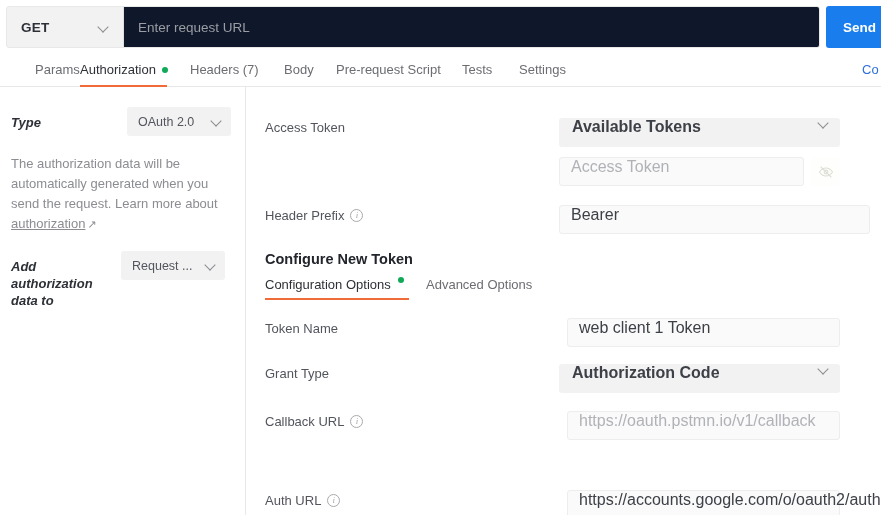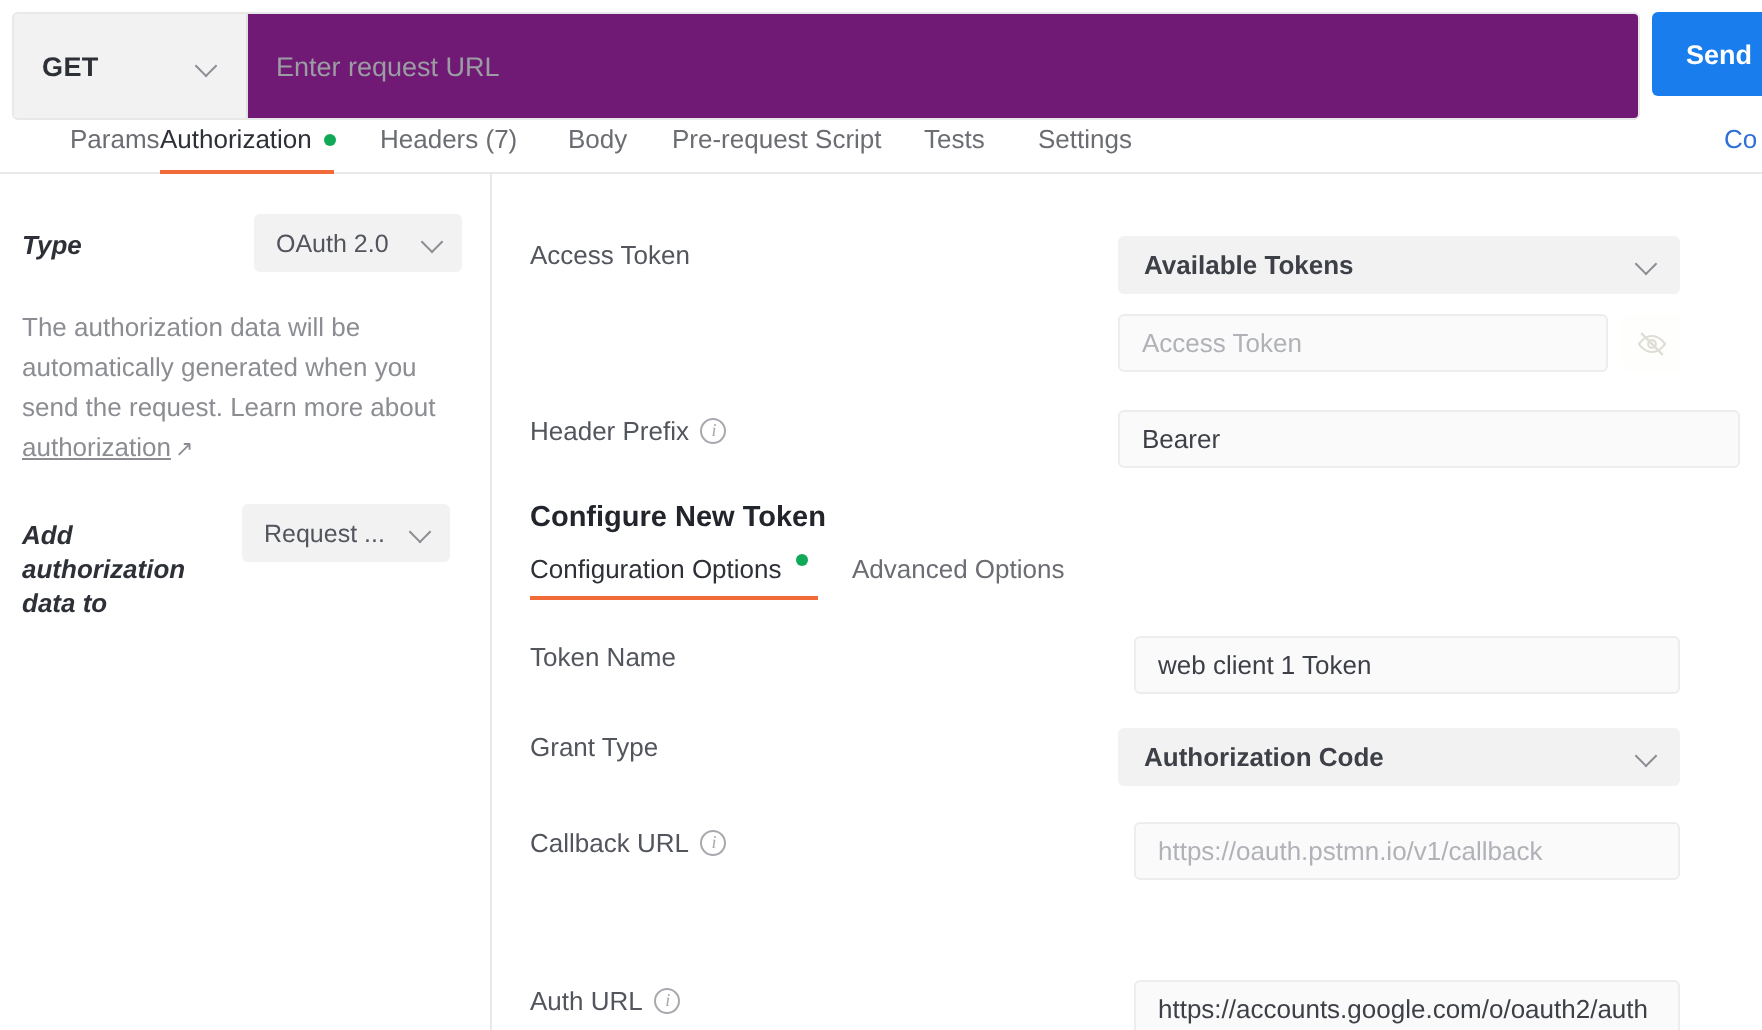--- a/index.html
+++ b/index.html
@@ -18,21 +18,21 @@
     font-size: 13px;
     -webkit-font-smoothing: antialiased;
   }
 
   .app { position: relative; width: 881px; height: 515px; background: #fff; }
 
   
   .urlbar {
     position: absolute;
     top: 6px; left: 6px;
-    width: 814px; height: 54px;
+    width: 814px; height: 42px;
     display: flex;
     align-items: stretch;
     background: #f2f2f3;
     border: 1px solid #e8e8e9;
     border-radius: 3px;
     overflow: hidden;
   }
   .method-select {
     width: 117px;
     display: flex;
@@ -61,21 +61,21 @@
     width: 7px; height: 7px;
     border-right: 1.4px solid #8b8d92;
     border-bottom: 1.4px solid #8b8d92;
     transform: rotate(45deg);
   }
   .url-input {
     flex: 1;
     display: flex;
     align-items: center;
     padding-left: 14px;
-    background: #701a75;
+    background: #0f172a;
     font-size: 13.5px;
     color: #9b9da3;
     cursor: text;
     text-align: right;
   }
   .send-btn {
     position: absolute;
     top: 6px; left: 826px;
     width: 80px; height: 42px;
     background: #1a7ded;
@@ -226,22 +226,22 @@
     line-height: 1;
     flex: none;
     cursor: pointer;
   }
 
   .ctl {
     position: absolute;
     height: 29px;
     border-radius: 3px;
     display: flex;
-    align-items: center;
-    font-size: 13px;
+    align-items: flex-start;
+    font-size: 16px;
   }
   .ctl.select {
     background: #f2f2f3;
     justify-content: space-between;
     padding: 0 11px 0 13px;
     color: #3d4046;
     font-weight: bold;
     cursor: pointer;
   }
   .ctl.input {

